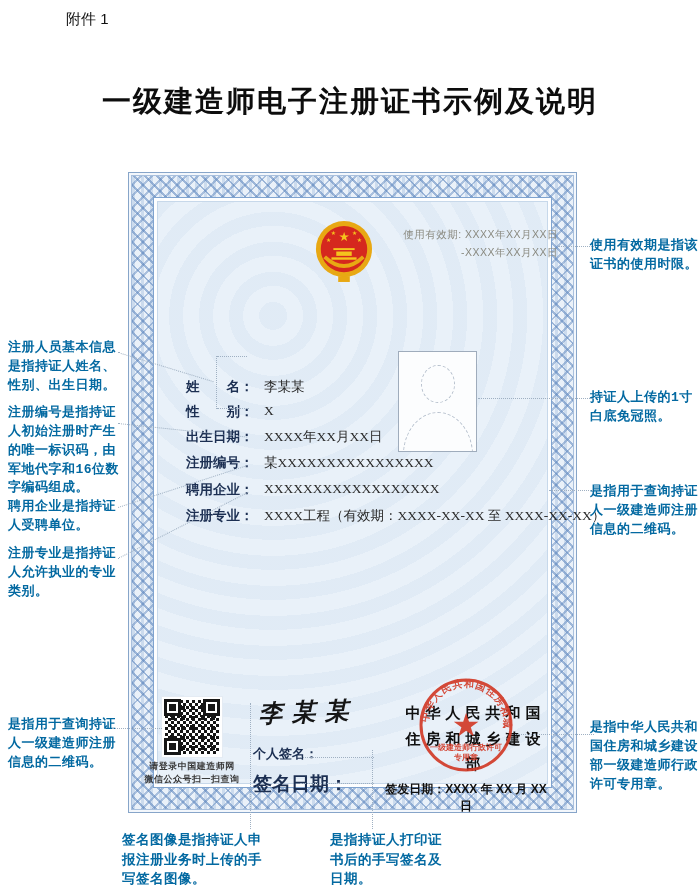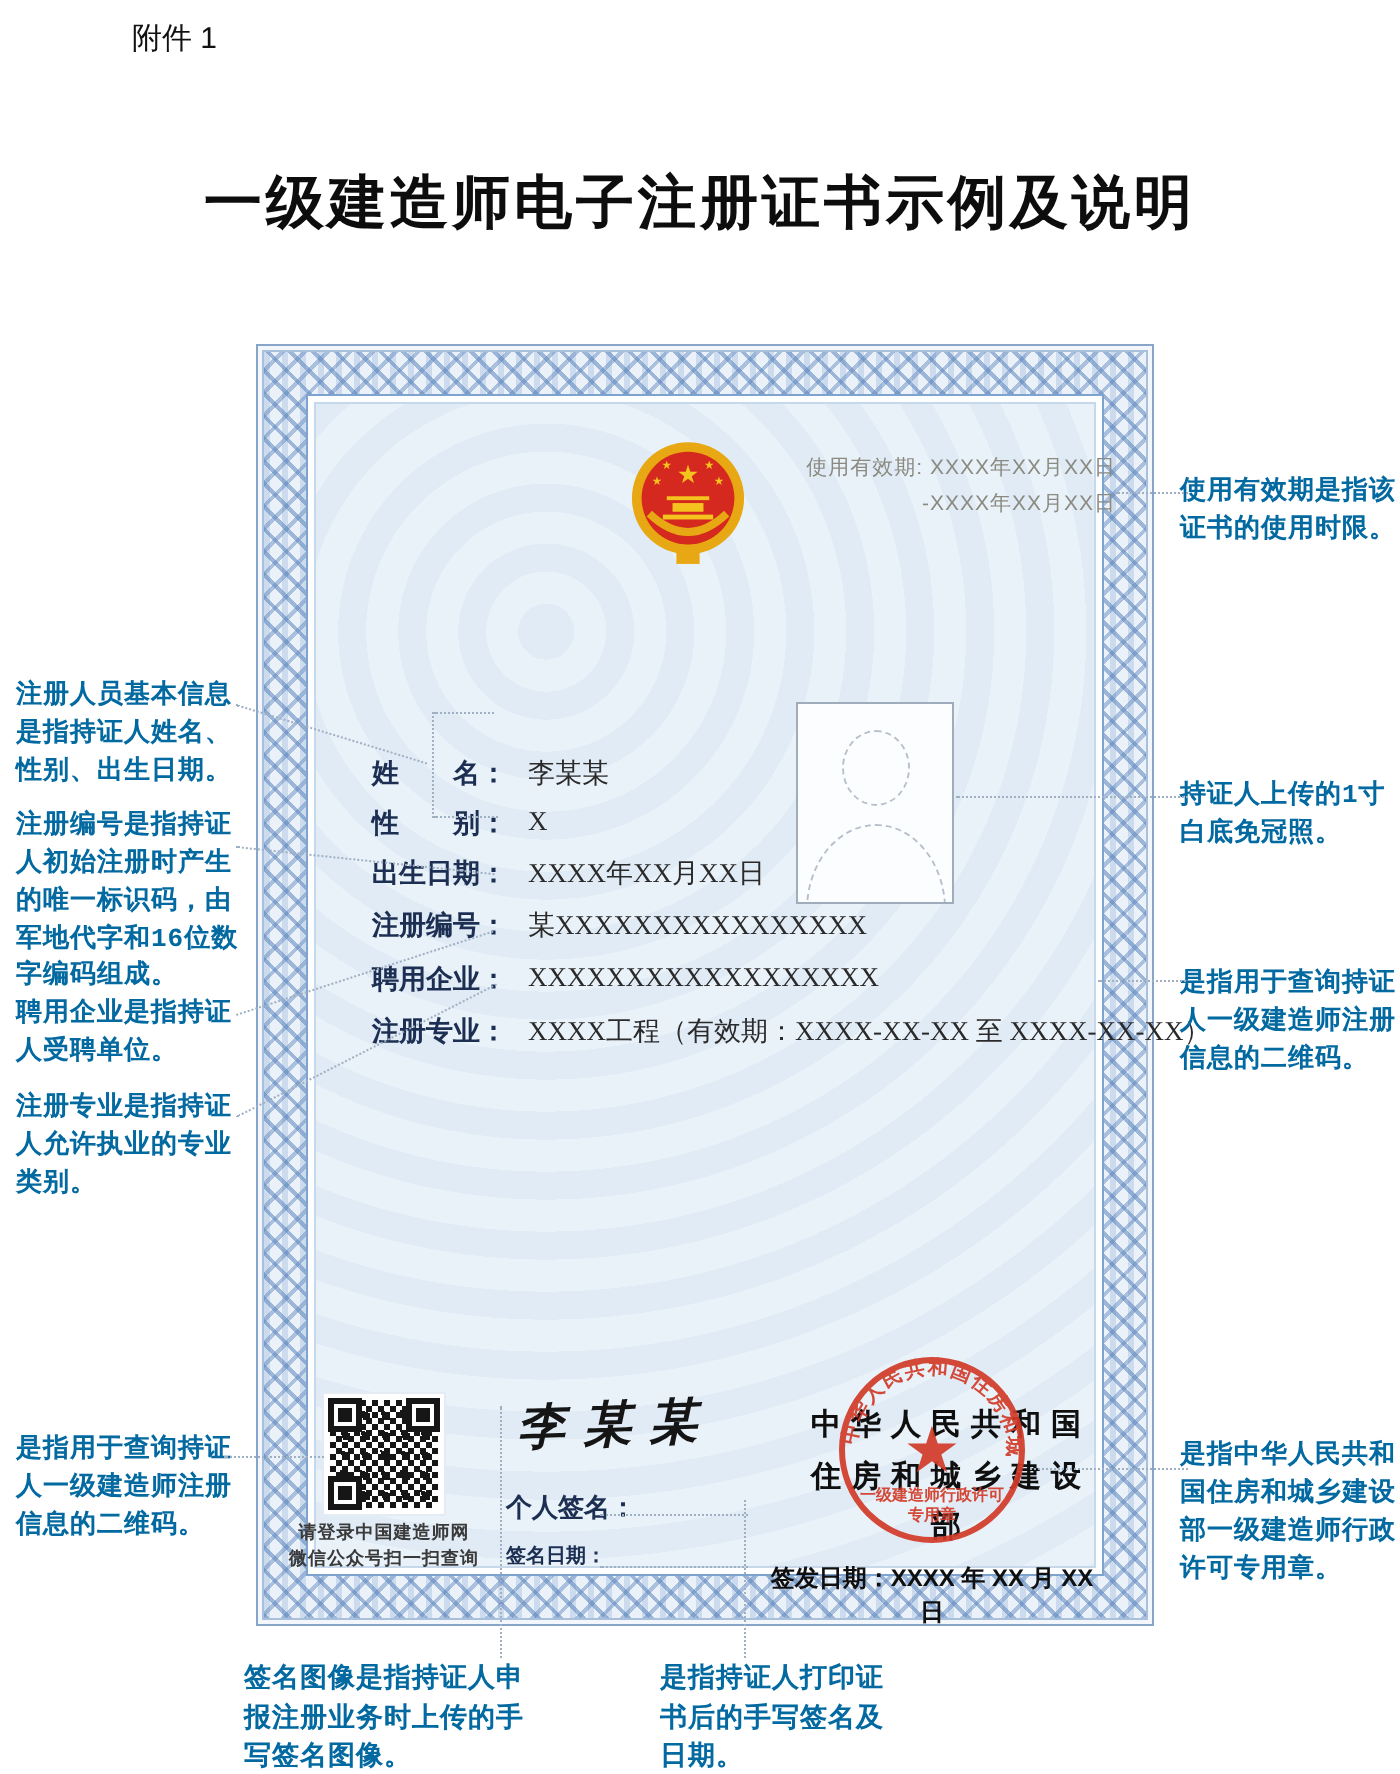--- a/index.html
+++ b/index.html
@@ -74,21 +74,21 @@
   .finder { position:absolute; width:17px; height:17px; background:#fff; border:3px solid #161616; box-sizing:border-box; }
   .finder::after { content:""; position:absolute; inset:2px; background:#161616; }
   .f-tl { left:2px; top:2px; } .f-tr { right:2px; top:2px; } .f-bl { left:2px; bottom:2px; }
   .qr-caption { left:0; width:128px; text-align:center; font-size:9px; color:#3a3a3a; font-weight:bold; letter-spacing:.5px; }
 
   
   .sig-name { left:118px; top:524px; width:124px; text-align:center;
     font-family:"DejaVu Serif", serif; font-style:italic; font-weight:bold;
     font-size:24px; color:#151515; letter-spacing:9px; transform:rotate(-2deg); }
   .sig-label { left:125px; top:573px; font-size:13px; font-weight:bold; color:#1c2f52; }
-  .date-label { left:125px; top:599px; font-size:10px; font-weight:bold; color:#1c2f52; }
+  .date-label { left:125px; top:599px; font-size:19px; font-weight:bold; color:#1c2f52; }
 
   
   .issuer { left:252px; top:528px; width:172px; text-align:center; color:#0f0f0f; }
   .issuer-line { font-size:15px; font-weight:bold; letter-spacing:5px; line-height:1.7;margin-left:19px; }
   .issue-date { font-size:12px; font-weight:bold; margin-top:4px; letter-spacing:0; }
 
   
   .seal { left:290px; top:505px; width:96px; height:96px; opacity:.92; }
 
   

